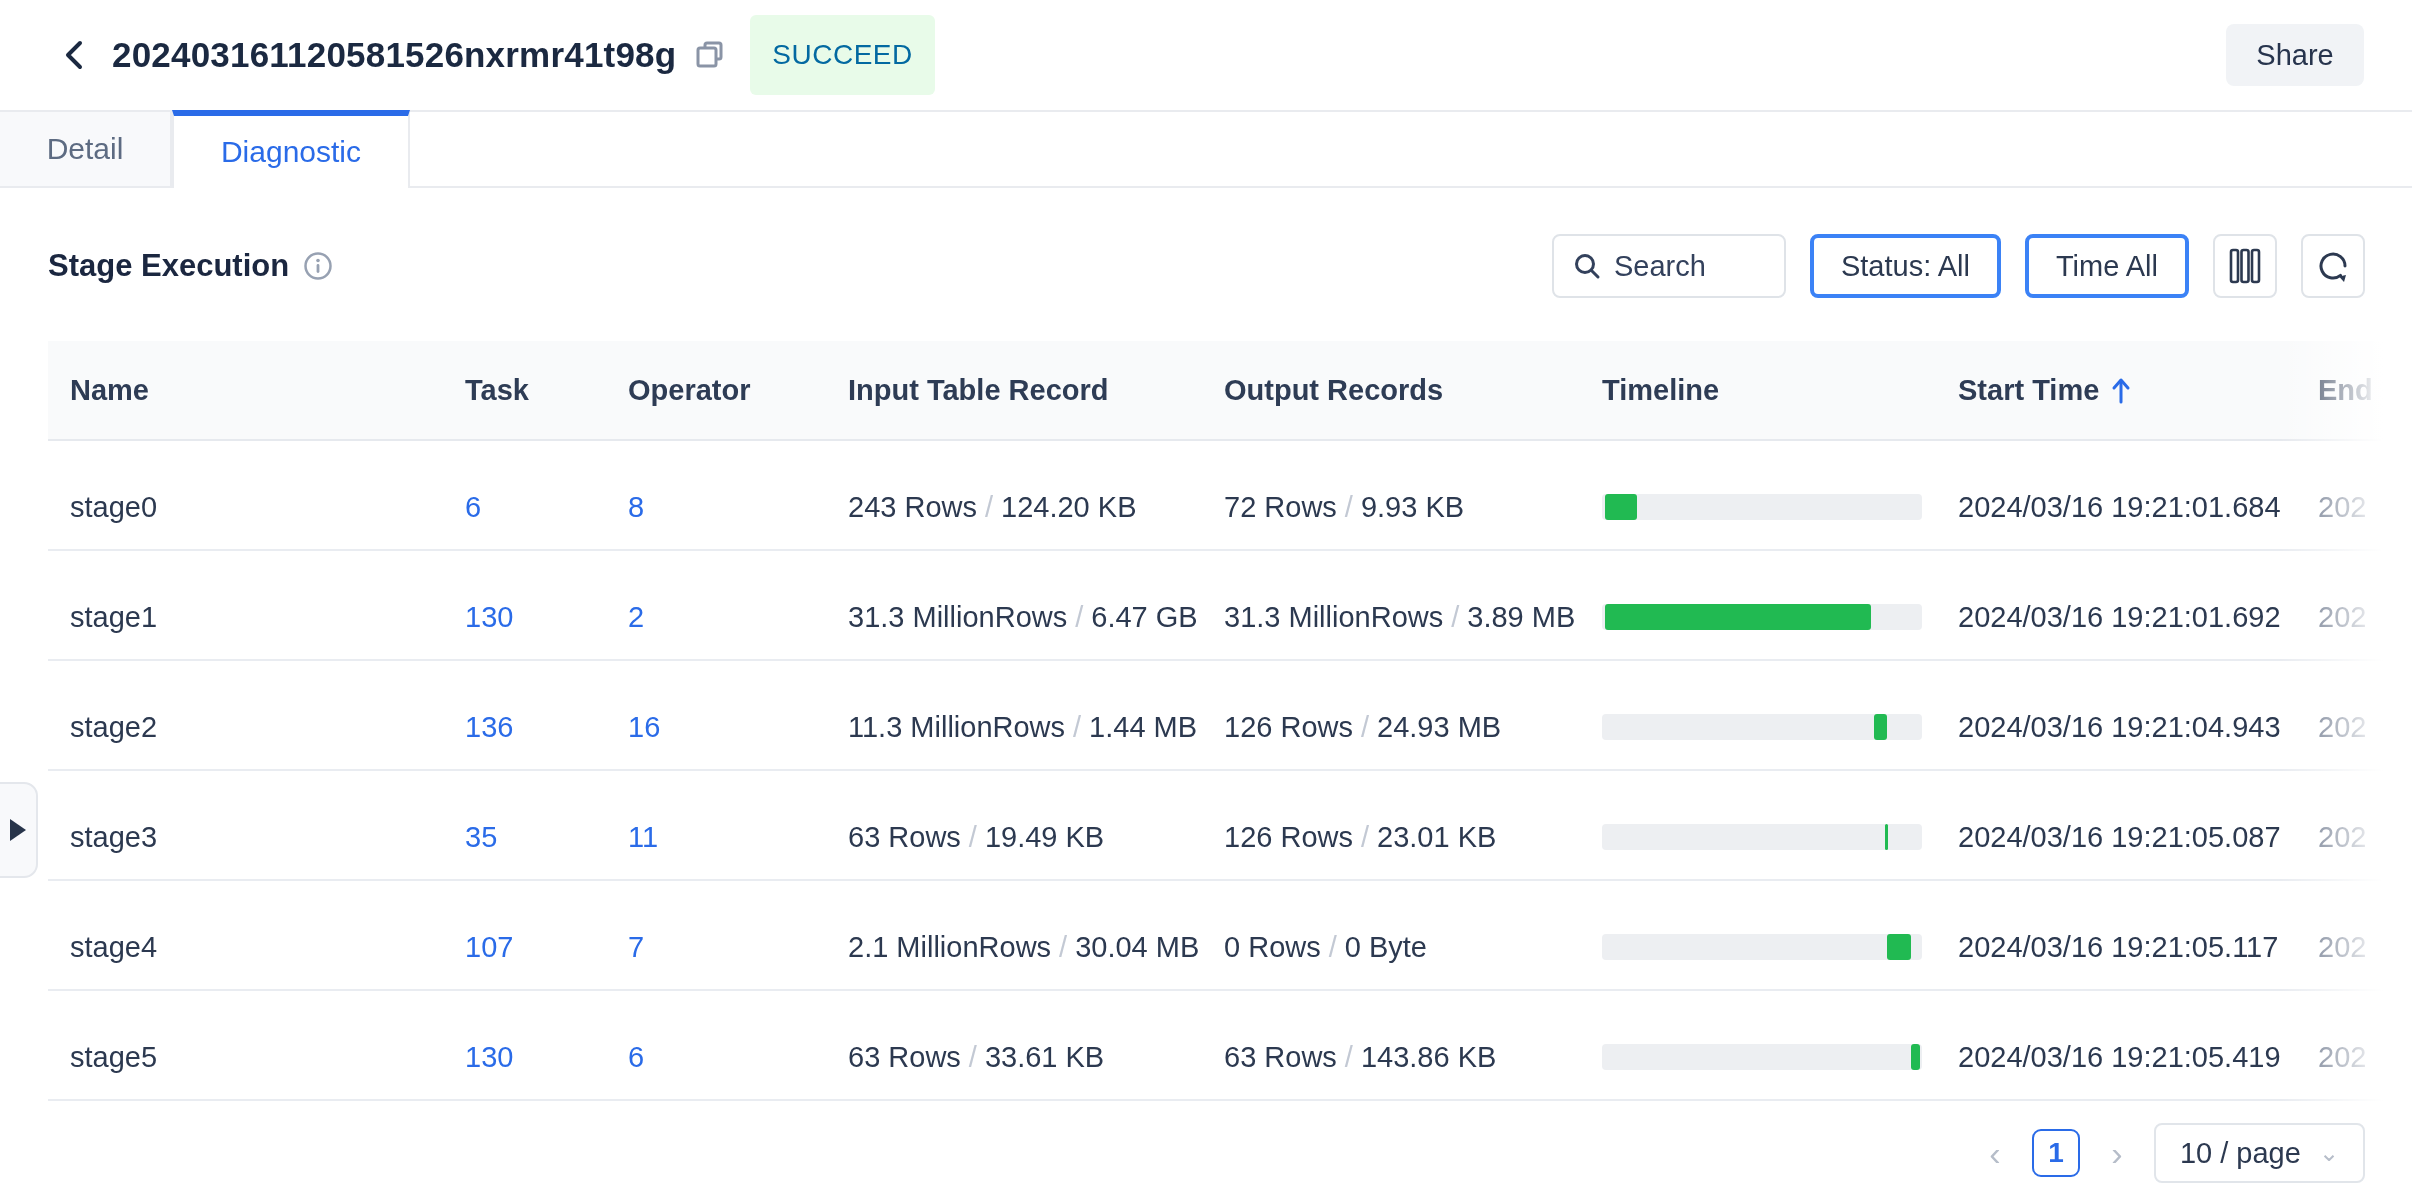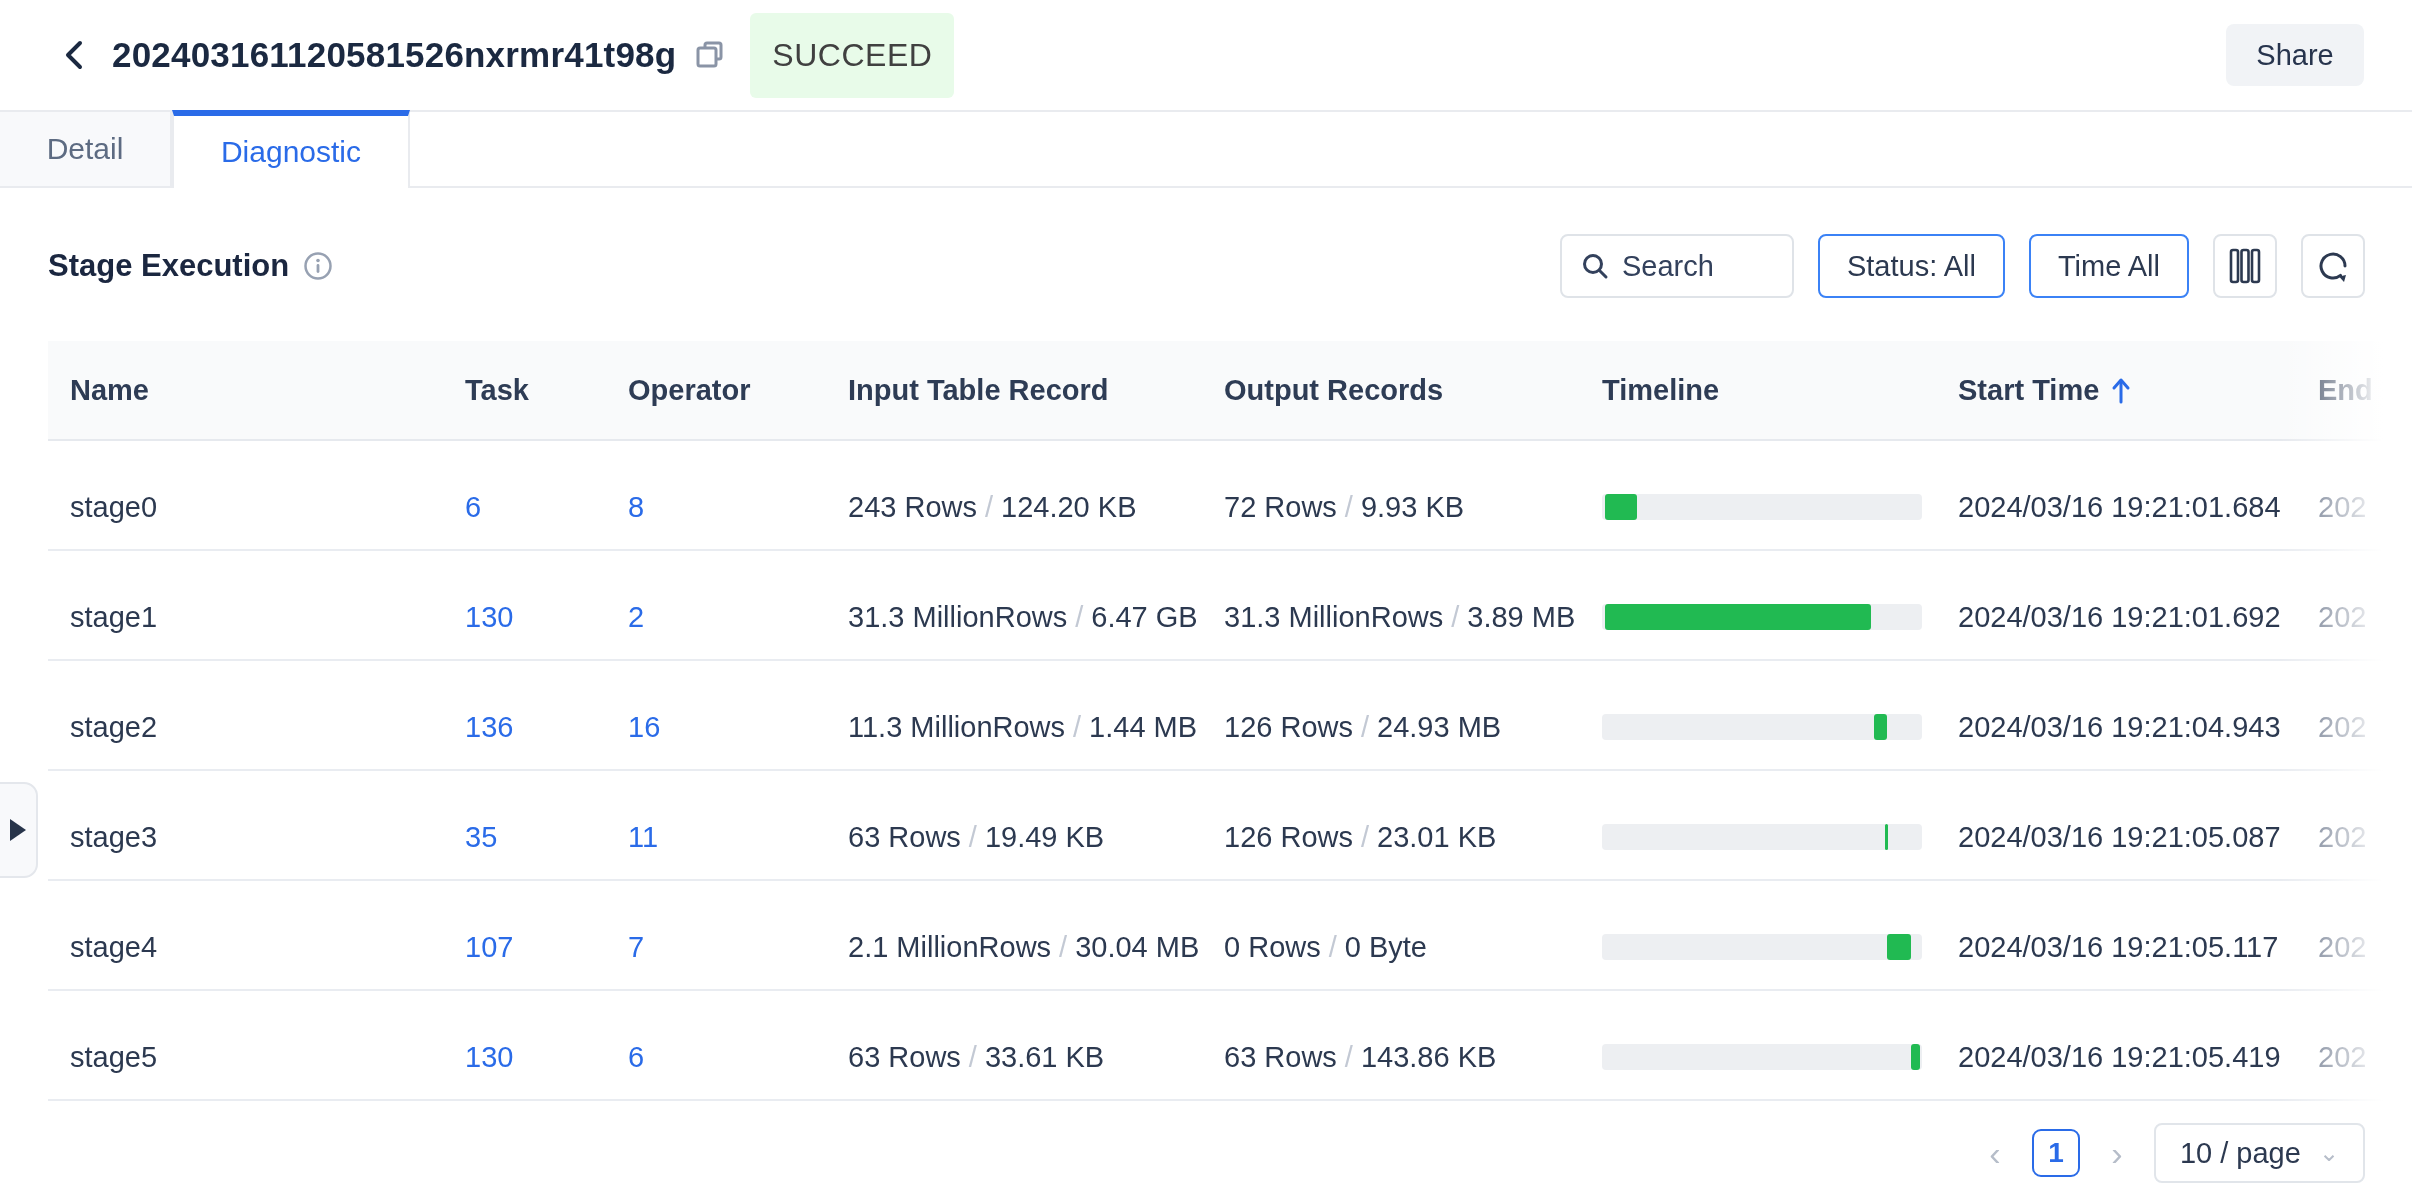--- a/index.html
+++ b/index.html
@@ -7,21 +7,21 @@
     font-family:"Liberation Sans","DejaVu Sans",sans-serif; color:#25334e; }
 
   
   .top-header { height:110px; display:flex; align-items:center; padding:0 48px 0 52px; gap:16px; }
   .back-btn { width:44px; height:44px; display:flex; align-items:center; justify-content:center;
     background:none; border:none; cursor:pointer; }
   .job-title { font-size:35px; font-weight:700; color:#1b2941; letter-spacing:0.2px; }
   .copy-btn { width:36px; height:36px; background:none; border:none; display:flex;
     align-items:center; justify-content:center; cursor:pointer; }
   .status-badge { margin-left:6px; padding:24px 22px; border-radius:6px; background:#e8fbe9;
-    color:#404040; font-size:32px; font-weight:500; letter-spacing:0.5px; }
+    color:#0369a1; font-size:28px; font-weight:500; letter-spacing:0.5px; }
   .spacer { flex:1; }
   .share-btn { width:138px; height:62px; background:#f1f3f6; border:none; border-radius:8px;
     font-size:29px; color:#27344d; font-family:inherit; cursor:pointer; }
 
   
   .tabstrip { height:78px; display:flex; border-top:2px solid #e9ebef; border-bottom:2px solid #e9ebef; }
   .tab { display:flex; align-items:center; justify-content:center; font-size:30px; cursor:pointer; }
   .tab-inactive { width:172px; background:#f8f9fb; border-right:2px solid #e9ebef; color:#5d6b82; }
   .tab-active { width:238px; background:#fff; color:#2a6be8; font-weight:500;
     border-left:2px solid #e9ebef; border-right:2px solid #e9ebef;
@@ -30,21 +30,21 @@
   
   .content { padding-left:48px; position:relative; }
   .section-row { margin-top:46px; height:64px; display:flex; align-items:center; padding-right:47px; }
   .section-title { font-size:31px; font-weight:700; color:#1b2740; display:flex; align-items:center; gap:14px; }
   .toolbar { margin-left:auto; display:flex; align-items:center; gap:24px; }
   .search-box { width:234px; height:64px; border:2px solid #dfe3e8; border-radius:8px;
     display:flex; align-items:center; padding:0 18px; gap:12px; background:#fff; }
   .search-box input { border:none; outline:none; width:150px; font-size:29px; color:#33415c;
     font-family:inherit; background:transparent; }
   .search-box input::placeholder { color:#33415c; opacity:1; }
-  .tb-btn { height:64px; border:2px solid #3b82f6; border-radius:8px; background:#fff;
+  .tb-btn { height:64px; border:4px solid #3b82f6; border-radius:8px; background:#fff;
     font-size:29px; color:#2c3950; font-family:inherit; padding:0 27px; cursor:pointer;
     display:flex; align-items:center; }
   .icon-btn { width:64px; height:64px; border:2px solid #dfe3e8; border-radius:8px; background:#fff;
     display:flex; align-items:center; justify-content:center; cursor:pointer; }
 
   
   .table-wrap { margin-top:43px; width:2364px; overflow:hidden; position:relative; }
   .grid-row { display:grid; grid-template-columns:395px 163px 220px 376px 378px 356px 360px 160px;
     align-items:center; }
   .thead { height:100px; background:#f9fafb; font-size:29px; font-weight:700; color:#2e3c55; }

